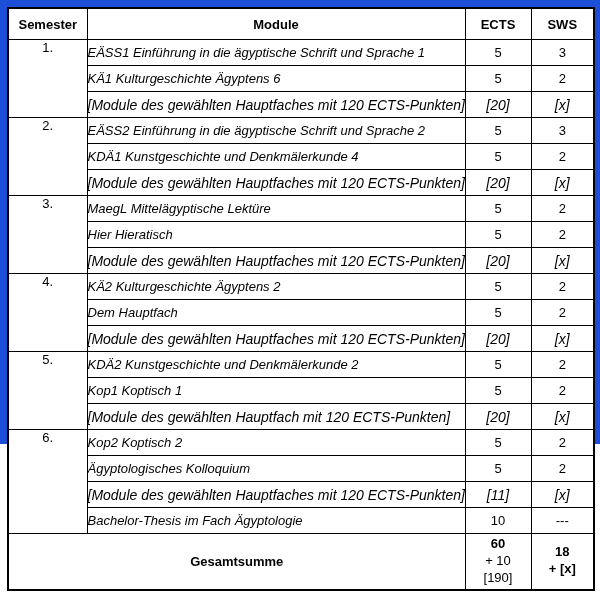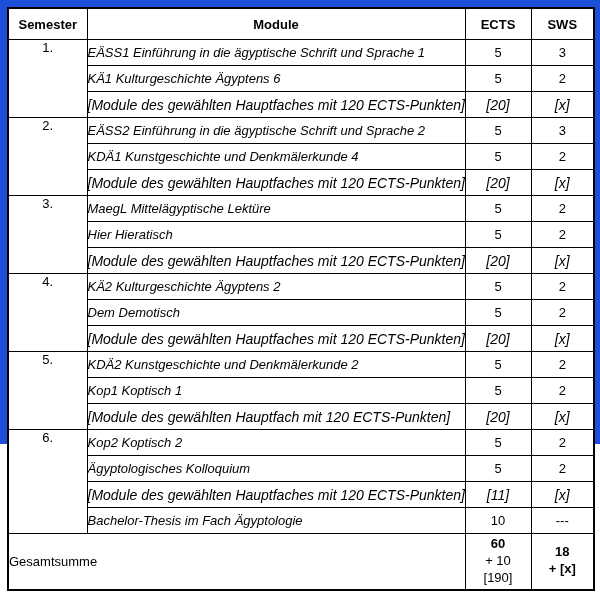--- a/index.html
+++ b/index.html
@@ -60,22 +60,22 @@
     height: 26px;
   }
   tr.it td {
     font-style: italic;
     font-size: 14px;
   }
   tr.total-row {
     height: 56px;
   }
   td.total-label {
-    text-align: left;
-    font-weight: normal;
+    text-align: center;
+    font-weight: bold;
     padding-right: 11px;
     vertical-align: middle;
   }
   td.total-cell {
     text-align: center;
     vertical-align: middle;
     line-height: 1.3;
   }
   .bold { font-weight: bold; }
 </style>
@@ -151,21 +151,21 @@
         <td class="num">[x]</td>
       </tr>
 
       <tr class="r">
         <td class="sem" rowspan="3">4.</td>
         <td class="mod">KÄ2 Kulturgeschichte Ägyptens 2</td>
         <td class="num">5</td>
         <td class="num">2</td>
       </tr>
       <tr class="r">
-        <td class="mod">Dem Demotisch</td>
+        <td class="mod">Dem Hauptfach</td>
         <td class="num">5</td>
         <td class="num">2</td>
       </tr>
       <tr class="r it">
         <td class="mod">[Module des gewählten Hauptfaches mit 120 ECTS-Punkten]</td>
         <td class="num">[20]</td>
         <td class="num">[x]</td>
       </tr>
 
       <tr class="r">

